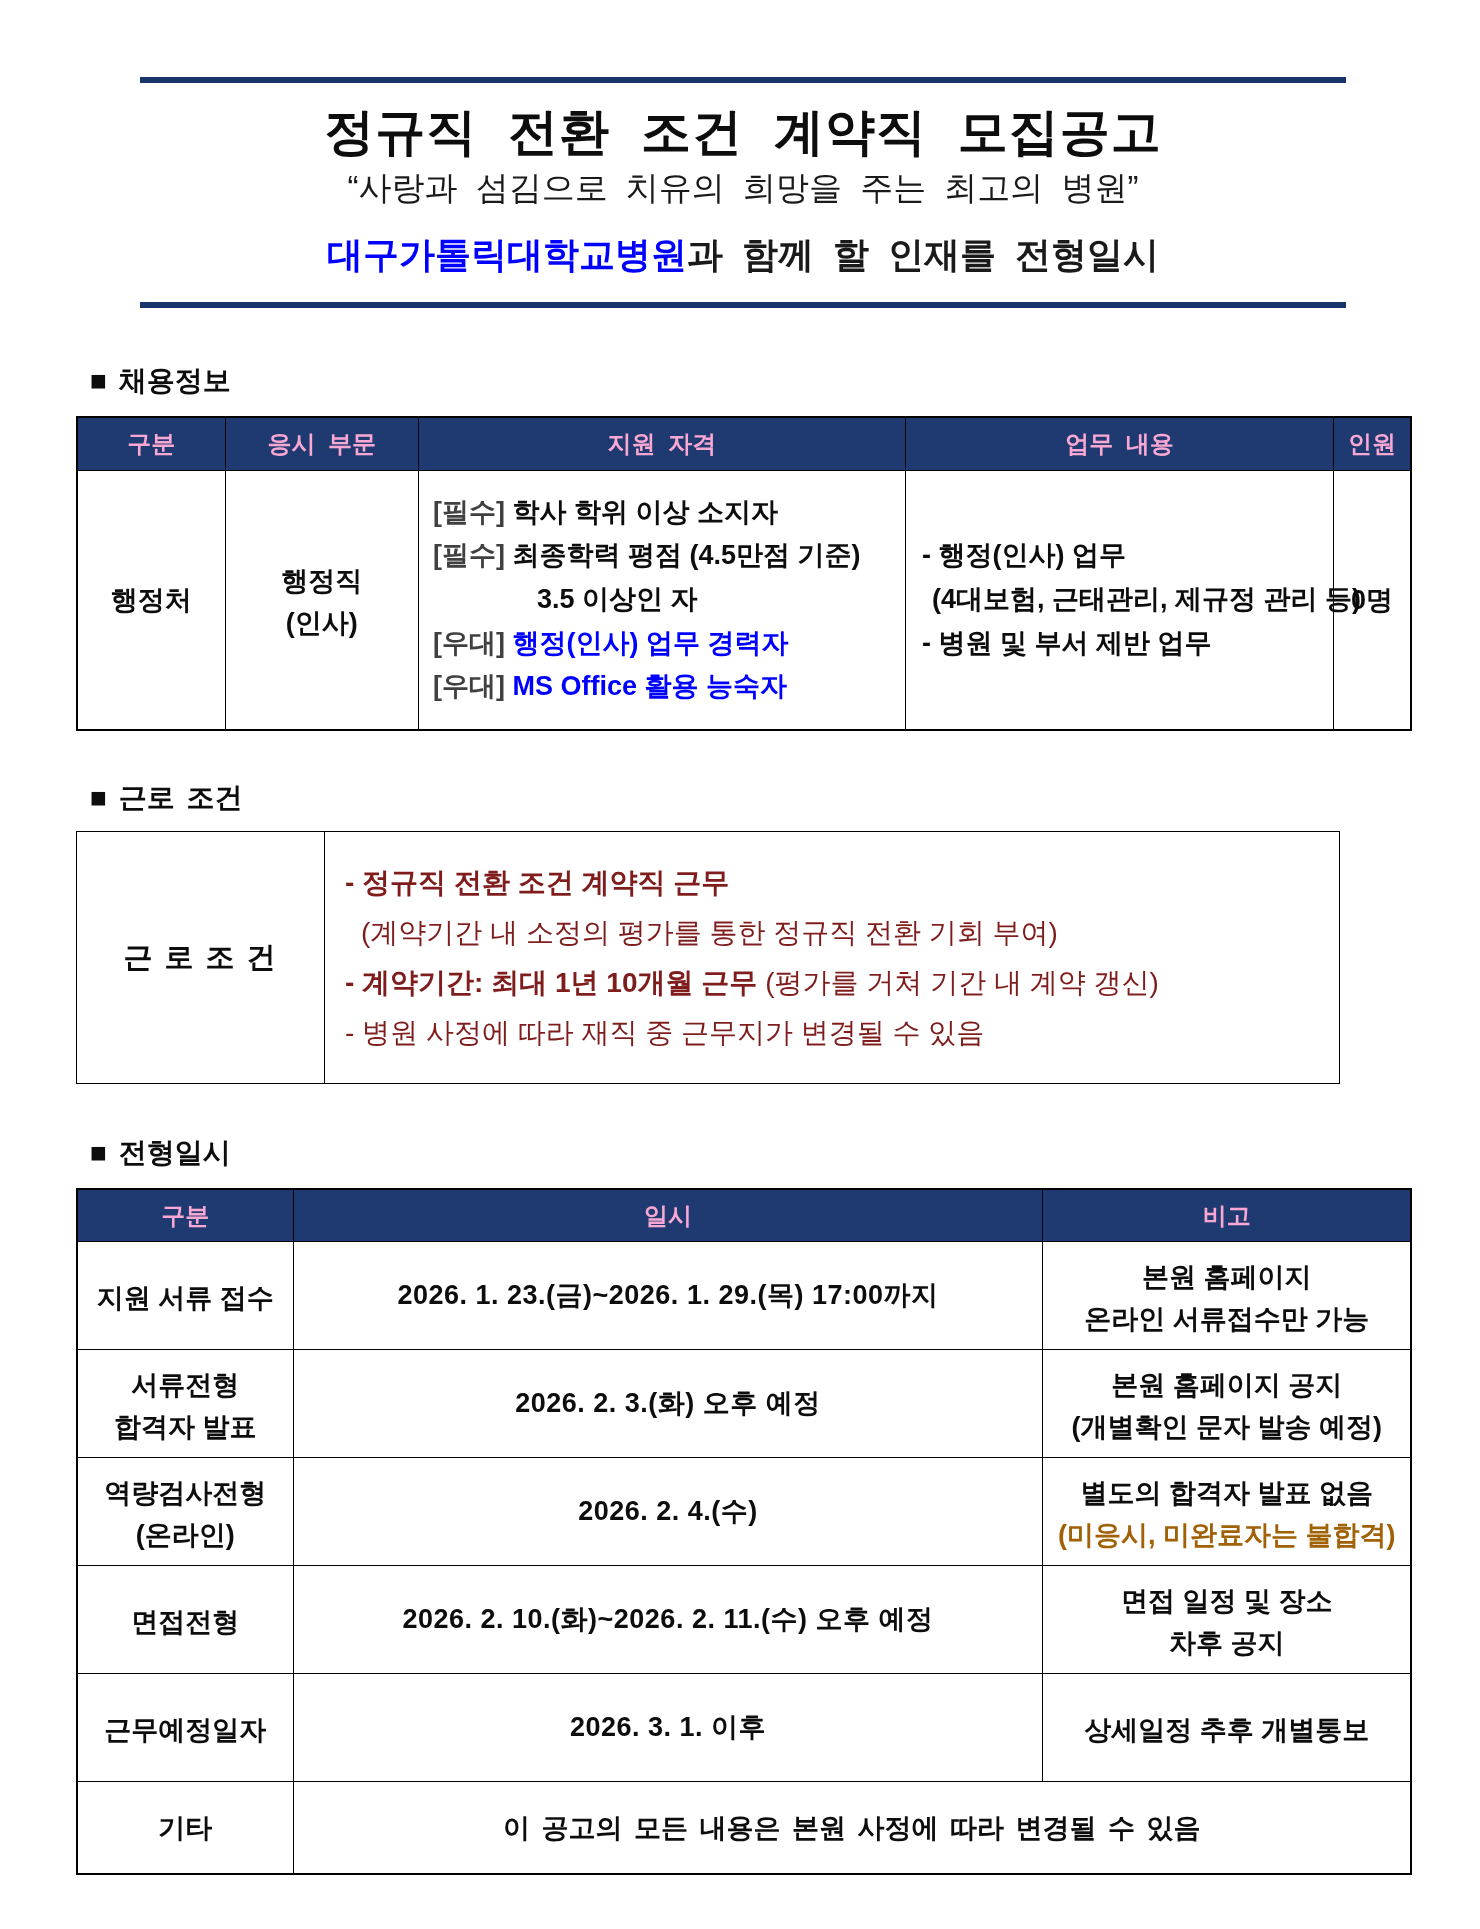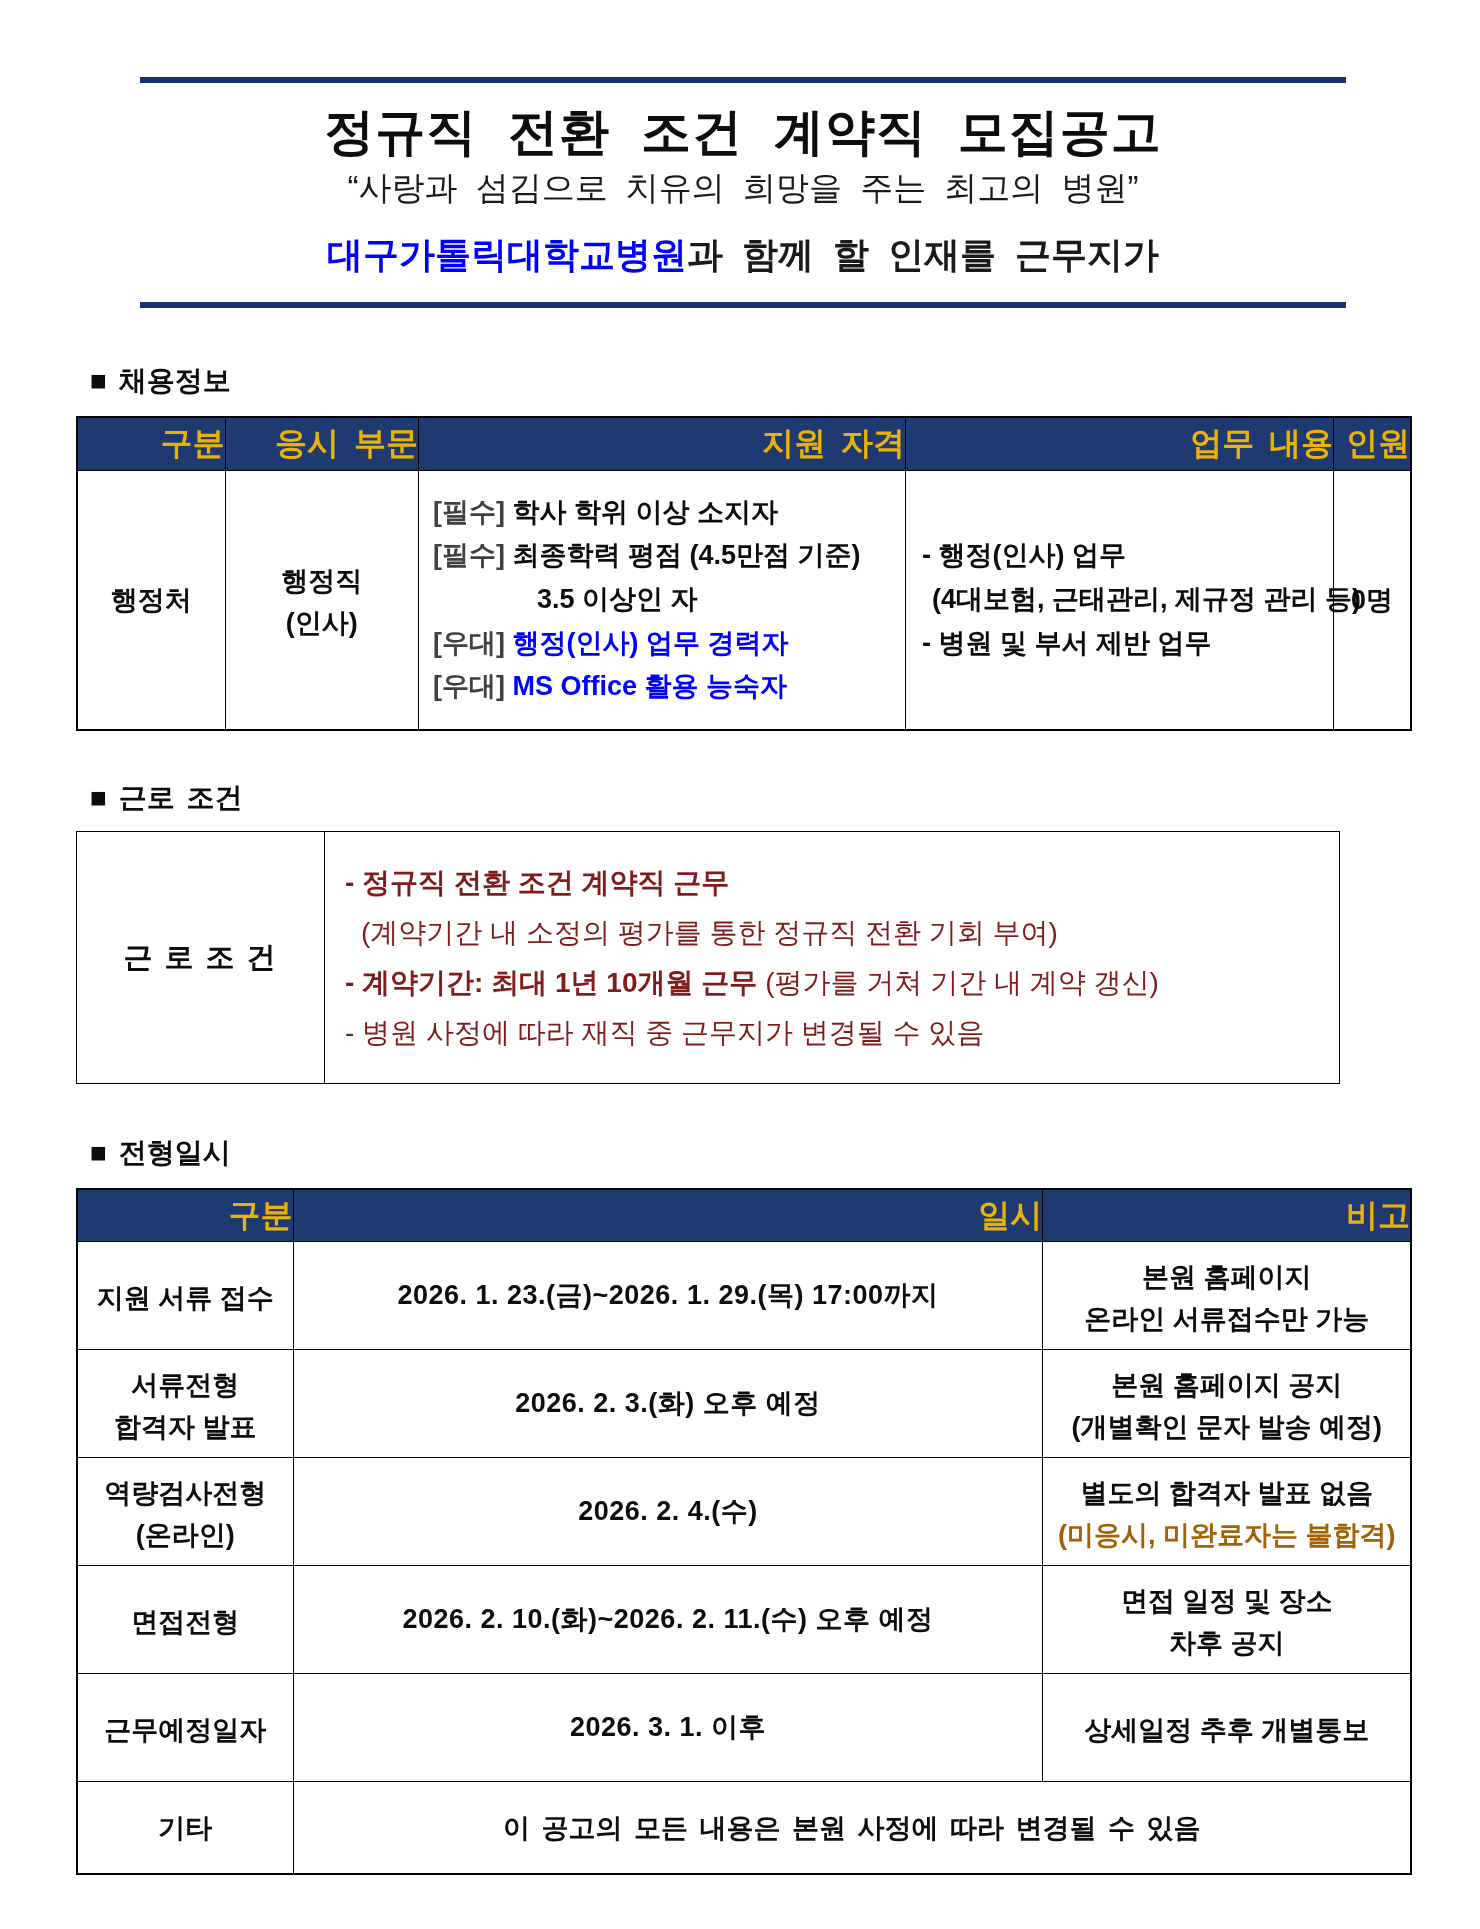--- a/index.html
+++ b/index.html
@@ -50,24 +50,24 @@
   }
   .sh1 { margin-top: 54px; }
   .sh2 { margin-top: 48px; }
   .sh3 { margin-top: 50px; }
 
   
   table { border-collapse: collapse; table-layout: fixed; }
   th, td { border: 1px solid #000; }
   thead th {
     background: #1f3a70;
-    color: #eab308;
-    font-weight: 700;
-    font-size: 32px;
-    text-align: right;
+    color: #f9a8d4;
+    font-weight: 700;
+    font-size: 24px;
+    text-align: center;
     word-spacing: 6px;
   }
   .tbl { margin-left: 76px; }
 
   
   .recruit-table { width: 1336px; margin-top: 16px; border: 2px solid #000; }
   .recruit-table thead th { height: 53px; }
   .recruit-table td { font-size: 27px; color: #0d0d0d; vertical-align: middle; }
   .recruit-table .c-center { text-align: center; font-weight: 600; }
   .qual-cell { padding: 20px 10px 20px 14px; }
@@ -117,21 +117,21 @@
 </style>
 </head>
 <body>
 
 <div class="page">
 
   <div class="header-block">
     <div class="rule"></div>
     <div class="doc-title">정규직 전환 조건 계약직 모집공고</div>
     <div class="subtitle-quote">“사랑과 섬김으로 치유의 희망을 주는 최고의 병원”</div>
-    <div class="subtitle-main"><span class="blue">대구가톨릭대학교병원</span><span>과 함께 할 인재를 근무지가</span></div>
+    <div class="subtitle-main"><span class="blue">대구가톨릭대학교병원</span><span>과 함께 할 인재를 전형일시</span></div>
     <div class="rule rule-bottom"></div>
   </div>
 
   <div class="section-head sh1">■ 채용정보</div>
 
   <table class="tbl recruit-table">
     <colgroup>
       <col style="width:11.1%">
         <col style="width:14.5%">
         <col style="width:36.5%">

